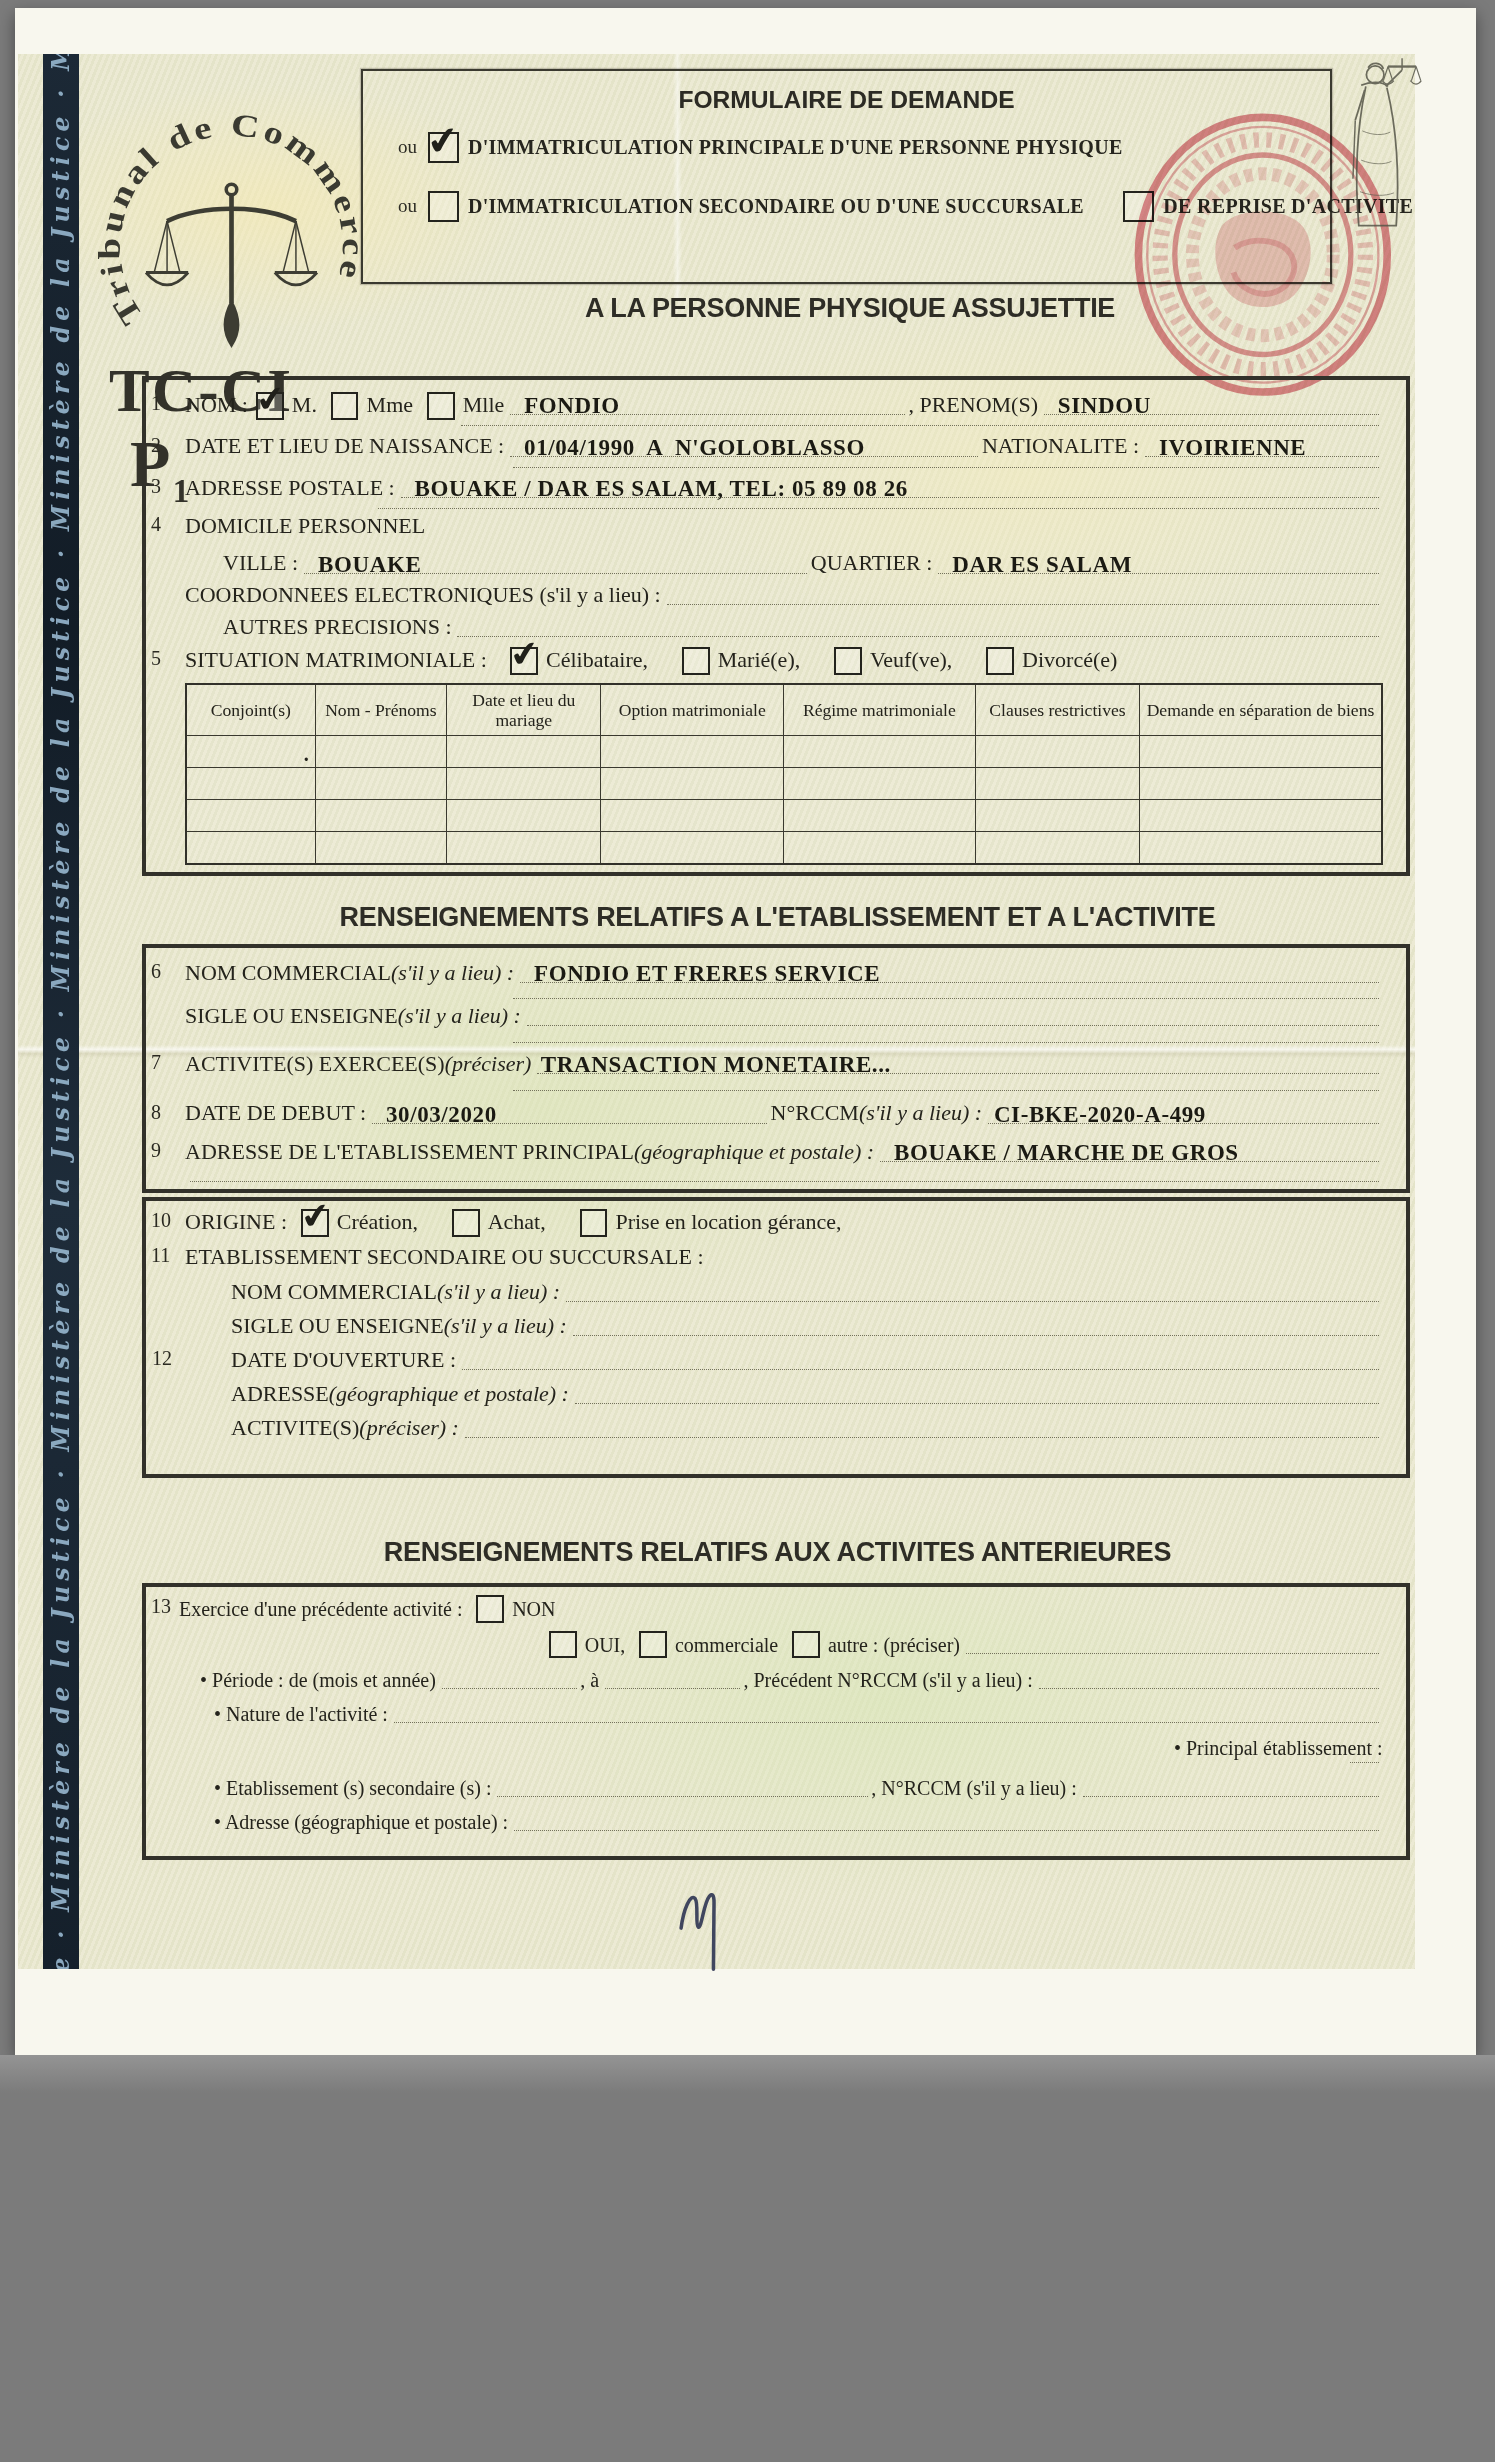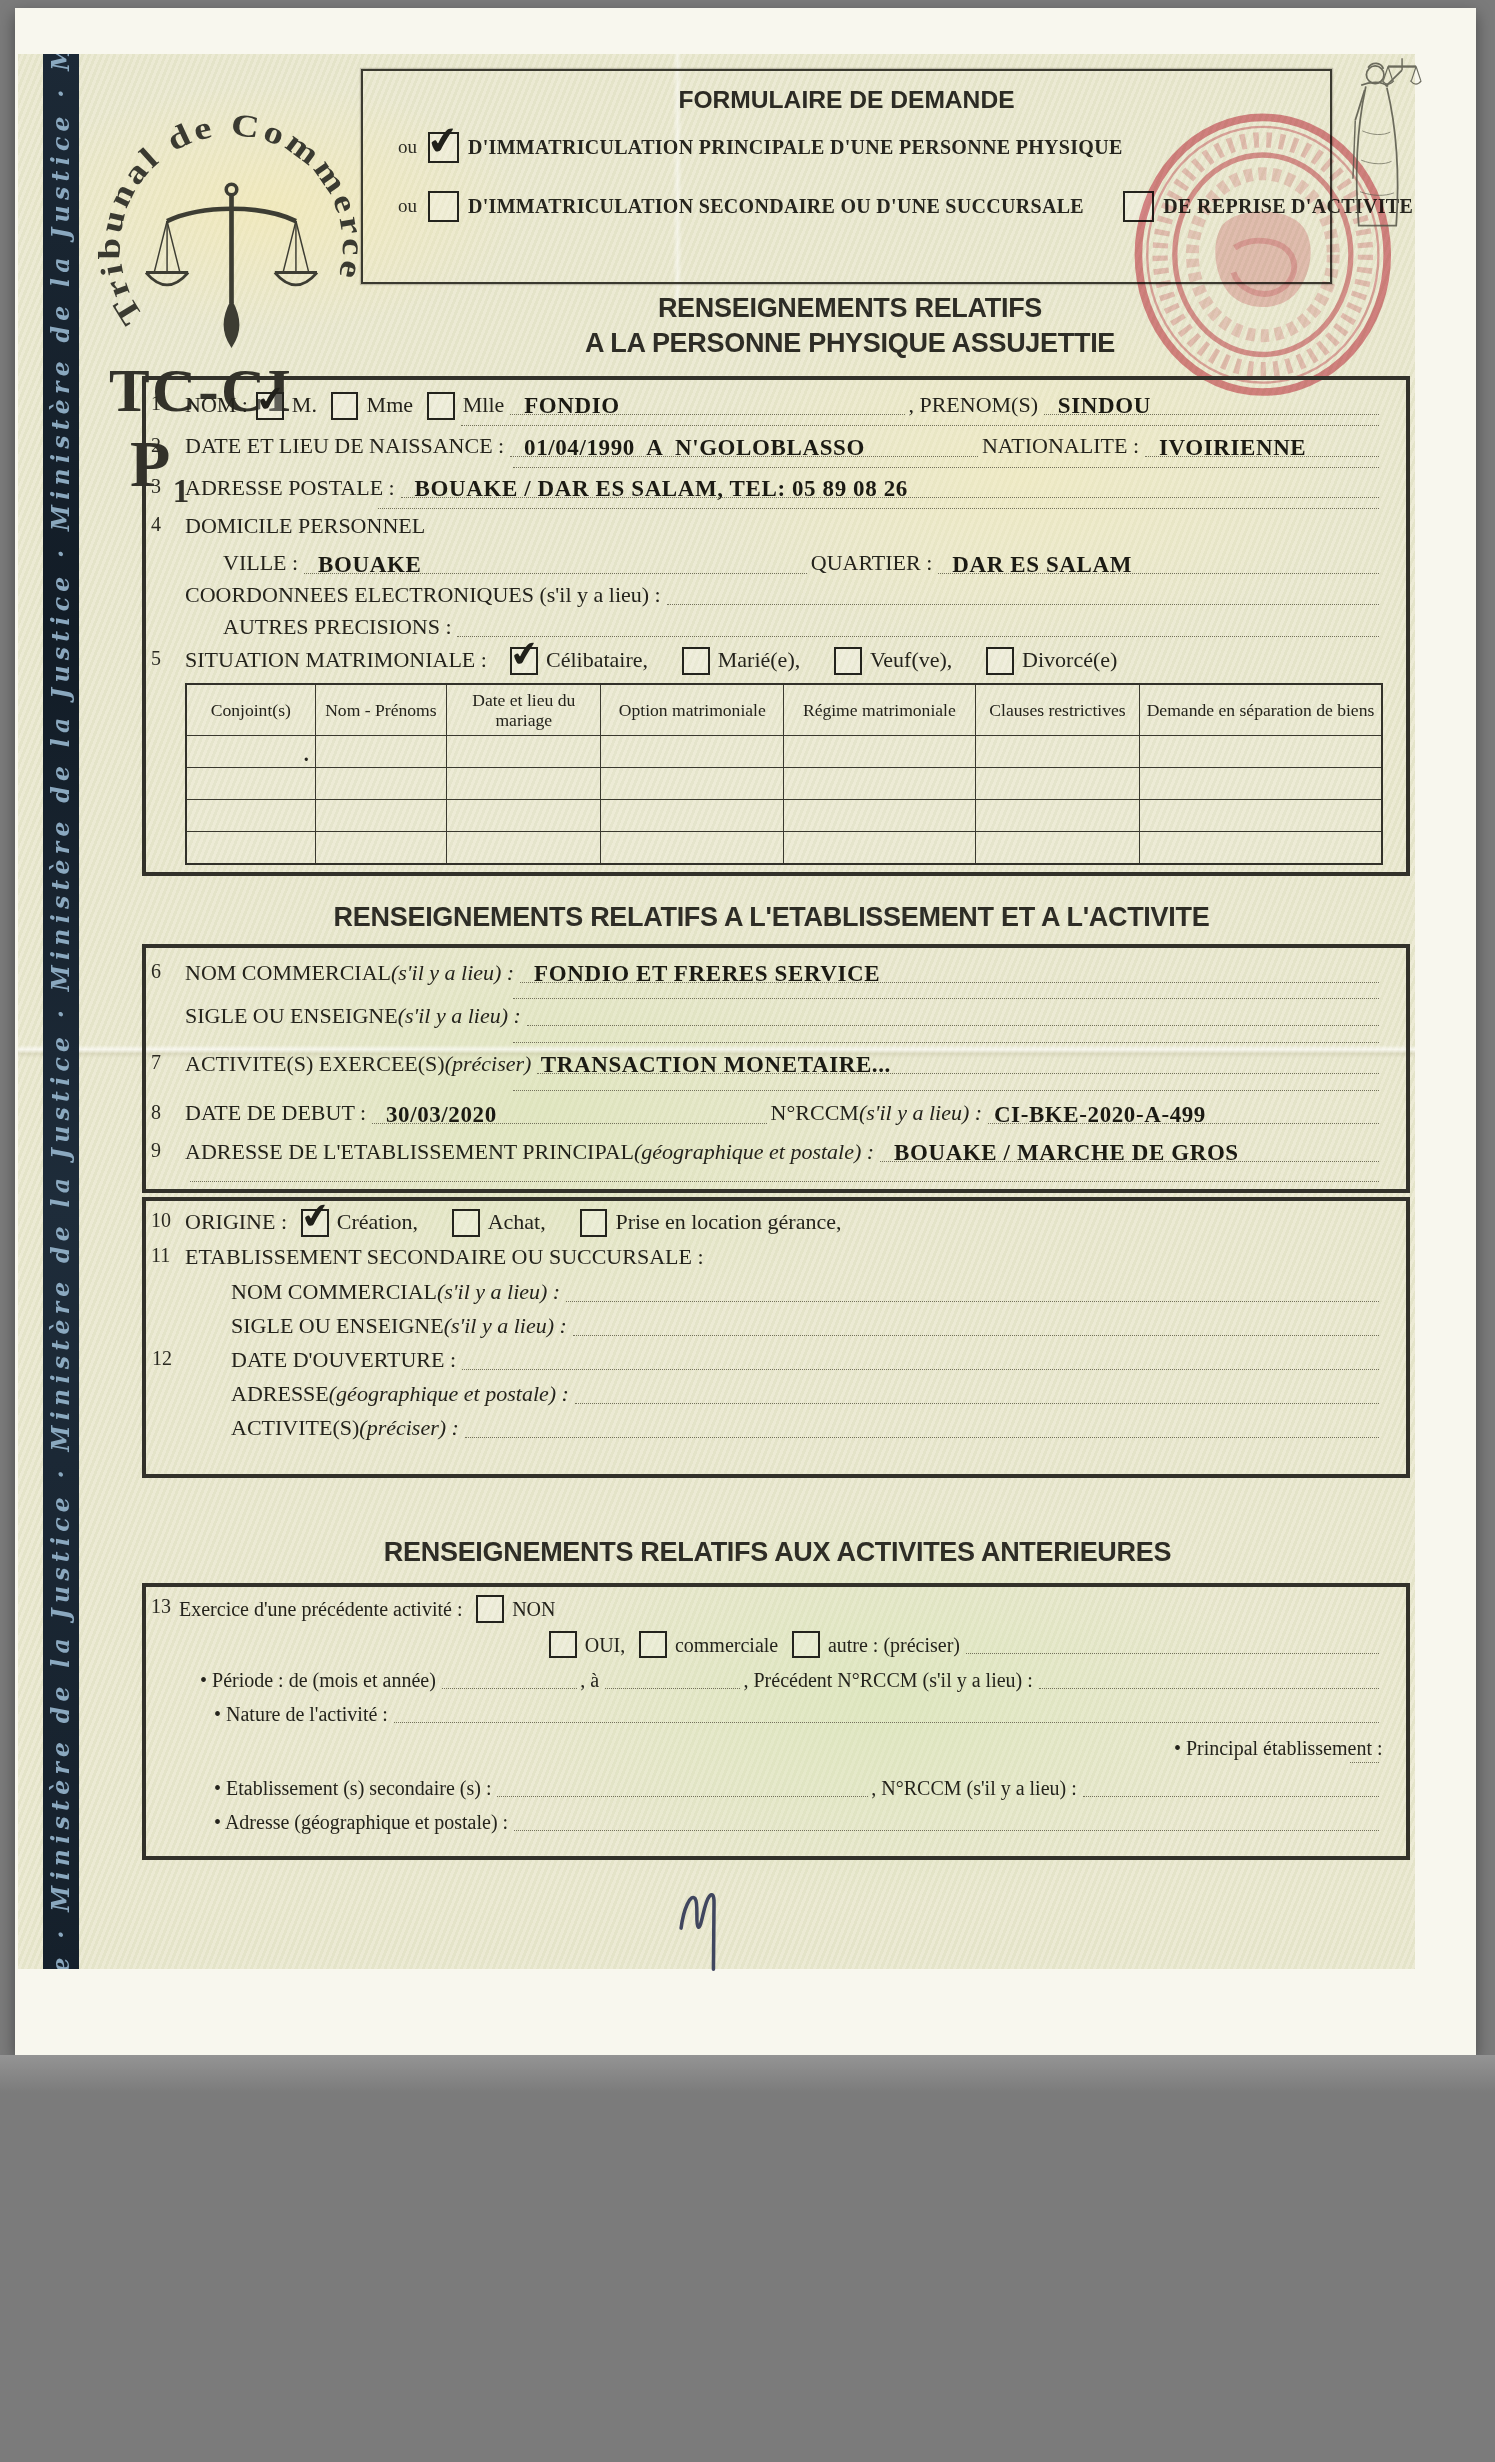--- a/index.html
+++ b/index.html
@@ -183,21 +183,20 @@
     <path d="M106,30 L154,30" stroke-width="4"></path>
     <path d="M106,30 L98,54 M106,30 L114,54 M96,54 Q106,66 116,54" stroke-width="2"></path>
     <path d="M154,30 L146,54 M154,30 L162,54 M144,54 Q154,66 163,54" stroke-width="2"></path>
     <path d="M66,70 L50,122"></path>
     <path d="M50,122 L46,222" stroke-width="2.5"></path>
     <path d="M62,140 C80,148 98,148 110,142 M60,190 C80,198 100,198 112,192 M58,244 C80,252 100,252 116,246" stroke-width="1.6" opacity=".8"></path>
   </g>
 </svg>
 
 <div class="sec-title" style="left:469px;top:291px;width:762px;line-height:1.3;">
-  <div>RENSEIGNEMENTS RELATIFS</div>
   <div>A LA PERSONNE PHYSIQUE ASSUJETTIE</div>
 </div>
 
 <div class="bbox" style="top:376px;height:500px;">
 
   <div class="frow">
     <span class="num">1</span>
     <span class="lbl">NOM :</span>
     <span class="cb" style="margin-left:8.2px;">
       <span class="tick">✔</span>
@@ -335,21 +334,21 @@
         <td></td>
           <td></td>
         <td></td>
           <td></td>
         <td></td>
       </tr>
     </tbody>
   </table>
 </div>
 
-<div class="sec-title" style="left:229px;top:902px;width:1085px;text-align:center;">RENSEIGNEMENTS RELATIFS A L'ETABLISSEMENT ET A L'ACTIVITE</div>
+<div class="sec-title" style="left:235px;top:902px;width:1085px;text-align:center;">RENSEIGNEMENTS RELATIFS A L'ETABLISSEMENT ET A L'ACTIVITE</div>
 
 <div class="bbox" style="top:944px;height:249px;">
   <div class="frow">
     <span class="num">6</span>
     <span class="lbl">NOM COMMERCIAL</span>
     <span class="lbl note">(s'il y a lieu) :</span>
     <span class="fill">
       <span class="val">FONDIO ET FRERES SERVICE</span>
     </span>
   </div>

